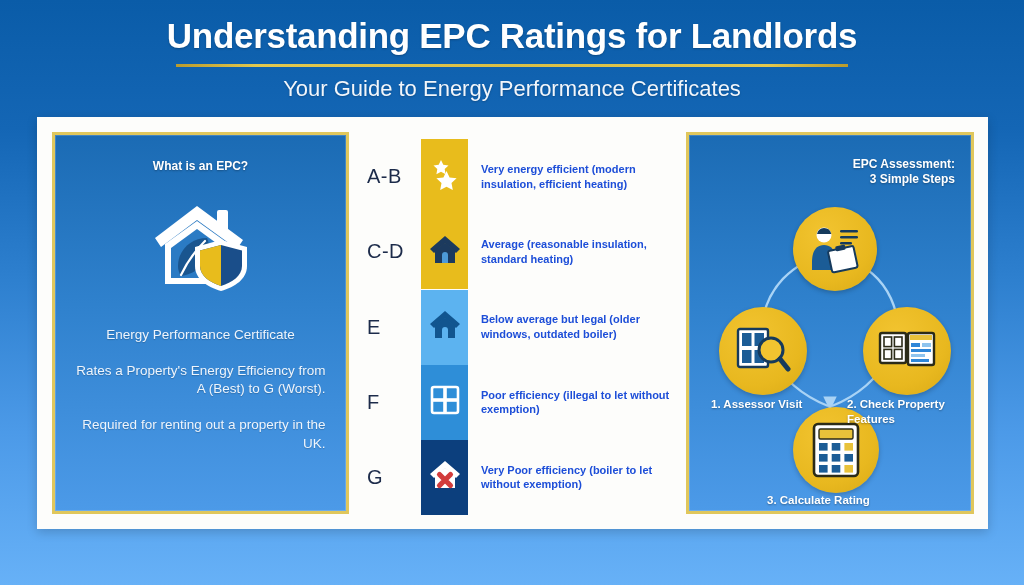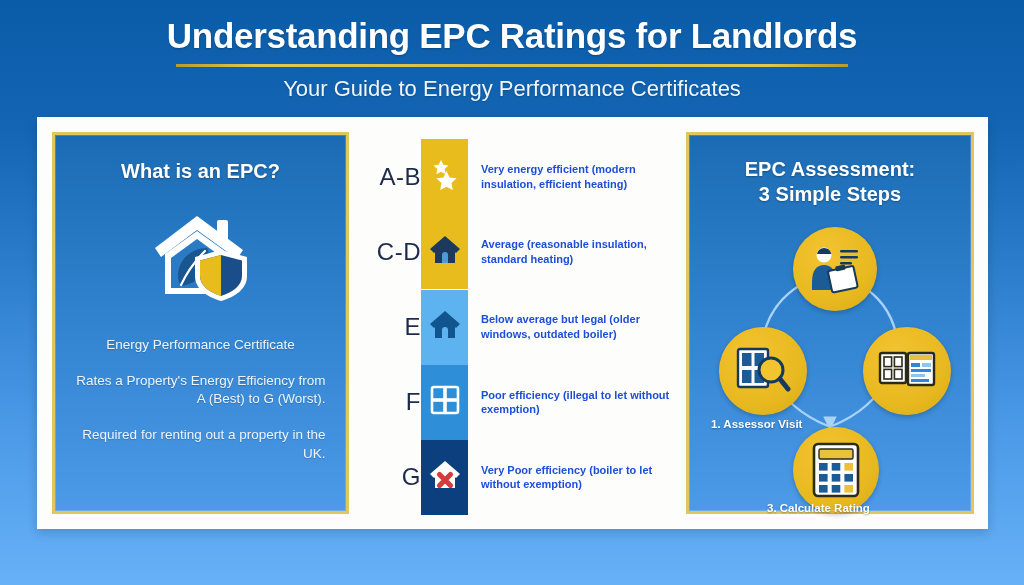--- a/index.html
+++ b/index.html
@@ -40,22 +40,22 @@
     background:linear-gradient(180deg,#1b6bb4 0%,#2f81cd 45%,#4c9ae8 100%);
     border:3px solid #e0c75c;
     position:relative;
   }
   .panel::after{
     content:""; position:absolute; inset:0;
     box-shadow:inset 0 0 0 1px rgba(255,255,255,.18);
     pointer-events:none;
   }
   .panel-title {
-    color:#ffffff; font-weight:bold; text-align:center;
-    font-size:20px; line-height:1.25;
+    color:#ffffff; font-weight:bold; text-align:right;
+    font-size:12px; line-height:1.25;
     text-shadow:0 1px 2px rgba(0,0,0,.3);
   }
 
   
   #left-panel {
     margin:15px 0 15px 15px; width:297px; padding:24px 18px 10px;
     display:flex; flex-direction:column; align-items:center;
   }
   #epc-emblem { margin-top:26px; margin-bottom:30px; }
   .left-line {
@@ -64,22 +64,22 @@
     text-shadow:0 1px 1px rgba(0,0,0,.2);
   }
 
   
   #ratings {
     flex:1; padding:22px 6px 14px 18px;
     display:flex; flex-direction:column; justify-content:flex-start;
   }
   .rating-row { display:flex; align-items:center; height:77px; }
   .rating-grade {
-    width:54px; flex:none; text-align:right;
-    font-size:24px; color:#1c2b4a; font-weight:400; letter-spacing:.5px;
+    width:54px; flex:none; text-align:left;
+    font-size:20px; color:#1c2b4a; font-weight:400; letter-spacing:.5px;
   }
   .rating-swatch {
     width:47px; height:75px; flex:none;
     display:flex; align-items:center; justify-content:center;
     margin-right:13px;
   }
   .rating-desc {
     font-size:11px; font-weight:bold; color:#1d4ed8;
     line-height:1.33; max-width:200px;
   }
@@ -289,19 +289,20 @@
           <rect x="7" y="32" width="8.6" height="7.6" fill="#1b5c96"></rect>
           <rect x="19.7" y="32" width="8.6" height="7.6" fill="#1b5c96"></rect>
           <rect x="32.4" y="32" width="8.6" height="7.6" fill="#1b5c96"></rect>
           <rect x="7" y="43" width="8.6" height="7.6" fill="#1b5c96"></rect>
           <rect x="19.7" y="43" width="8.6" height="7.6" fill="#1b5c96"></rect>
           <rect x="32.4" y="43" width="8.6" height="7.6" fill="#e8c23a"></rect>
         </svg>
       </div>
 
       <div class="step-label" style="left:6px; top:196px; width:112px;">1. Assessor Visit</div>
-      <div class="step-label" style="left:62px; top:280px; width:140px;">3. Calculate Rating</div>
+      <div class="step-label" style="left:142px; top:196px; width:116px;">2. Check Property Features</div>
+      <div class="step-label" style="left:62px; top:292px; width:140px;">3. Calculate Rating</div>
     </div>
   </div>
 
 </div>
 
 <div id="watermark"></div>
 
 </body></html>

